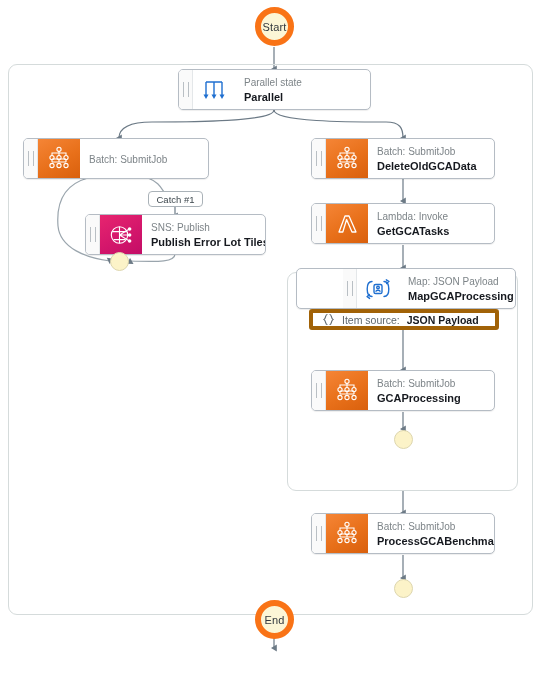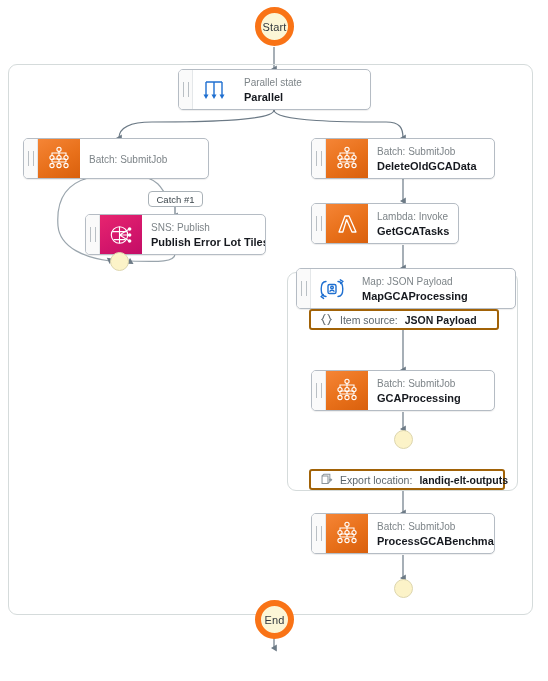--- a/index.html
+++ b/index.html
@@ -129,21 +129,21 @@
     font-weight: bold;
     line-height: 16px;
     white-space: nowrap;
   }
 
   
   .strip {
     position: absolute;
     box-sizing: border-box;
     background: #ffffff;
-    border: 2px solid #a16207;
+    border: 4px solid #a16207;
     border-radius: 3px;
     display: flex;
     align-items: center;
     gap: 7px;
     padding: 0 9px;
     font-size: 10.5px;
     color: #5c666c;
     white-space: nowrap;
   }
   .strip .sv { display: flex; align-items: center; }
@@ -311,40 +311,40 @@
           <path d="M6,9.5 L6,7 L20,7 L20,9.5"></path>
         </g>
       </svg>
     </div>
     <div class="labels">
       <div class="kind">Batch: SubmitJob</div>
       <div class="title">DeleteOldGCAData</div>
     </div>
   </div>
 
-  <div class="node" style="left:311px; top:203px; width:148px; height:41px;">
+  <div class="node" style="left:311px; top:203px; width:184px; height:41px;">
     <div class="grip">
         <i></i>
       </div>
     <div class="icon-cell lambda">
       <svg width="24" height="24" viewBox="0 0 24 24">
         <g stroke="#ffffff" stroke-width="1.3" fill="none" stroke-linejoin="round">
           <path d="M4,20 L10,4 L14,4 L21,20 L17,20 L11.6,7.5 L7.8,20 Z"></path>
         </g>
       </svg>
     </div>
     <div class="labels">
       <div class="kind">Lambda: Invoke</div>
       <div class="title">GetGCATasks</div>
     </div>
   </div>
 
   <div class="group-box" style="left:287px; top:272px; width:231px; height:219px;"></div>
 
-  <div class="node" style="left:296px; top:268px; width:220px; height:41px;">
+  <div class="node" style="left:296px; top:268px; width:220px; height:41px;padding-left:46px;">
     <div class="grip">
         <i></i>
       </div>
     <div class="icon-cell plain">
       <svg width="26" height="24" viewBox="0 0 26 24">
         <g stroke="#1f6fd0" stroke-width="1.4" fill="none" stroke-linecap="round">
           <path d="M7,4.5 C3.6,4.5 2.2,7 2.2,12 C2.2,17 3.6,19.5 7,19.5"></path>
           <path d="M19,4.5 C22.4,4.5 23.8,7 23.8,12 C23.8,17 22.4,19.5 19,19.5"></path>
           <rect x="9" y="7.5" width="8" height="9" rx="1.6"></rect>
           <circle cx="13" cy="10.5" r="1.3"></circle>
@@ -393,33 +393,20 @@
       </svg>
     </div>
     <div class="labels">
       <div class="kind">Batch: SubmitJob</div>
       <div class="title">GCAProcessing</div>
     </div>
   </div>
 
   <div class="dot" style="left:394px; top:430px;"></div>
 
-  <div class="strip" style="left:309px; top:469px; width:196px; height:21px;">
-    <span class="sv">
-      <svg width="13" height="13" viewBox="0 0 14 14">
-        <g stroke="#8b949a" stroke-width="1.1" fill="none">
-          <path d="M2.2,3.2 L8.6,3.2 L8.6,11.2 L2.2,11.2 Z"></path>
-          <path d="M2.2,3.2 L4.2,1.4 L10.6,1.4 L10.6,9.2 L8.6,11.2"></path>
-          <path d="M9.6,7.4 L12.6,7.4 M11.2,6 L12.6,7.4 L11.2,8.8"></path>
-        </g>
-      </svg>
-    </span>
-    <span>Export location:</span>
-    <b>landiq-elt-outputs</b>
-  </div>
 
   <div class="node" style="left:311px; top:513px; width:184px; height:41px;">
     <div class="grip">
         <i></i>
       </div>
     <div class="icon-cell batch">
       <svg width="26" height="26" viewBox="0 0 26 26">
         <g stroke="#ffffff" stroke-width="1.1" fill="none">
           <path d="M13,5 L13,10 M13,13 L13,16 M6,16 L20,16 M6,13 L20,13 M6,13 L6,16 M20,13 L20,16"></path>
           <circle cx="13" cy="3.3" r="2.1"></circle>

